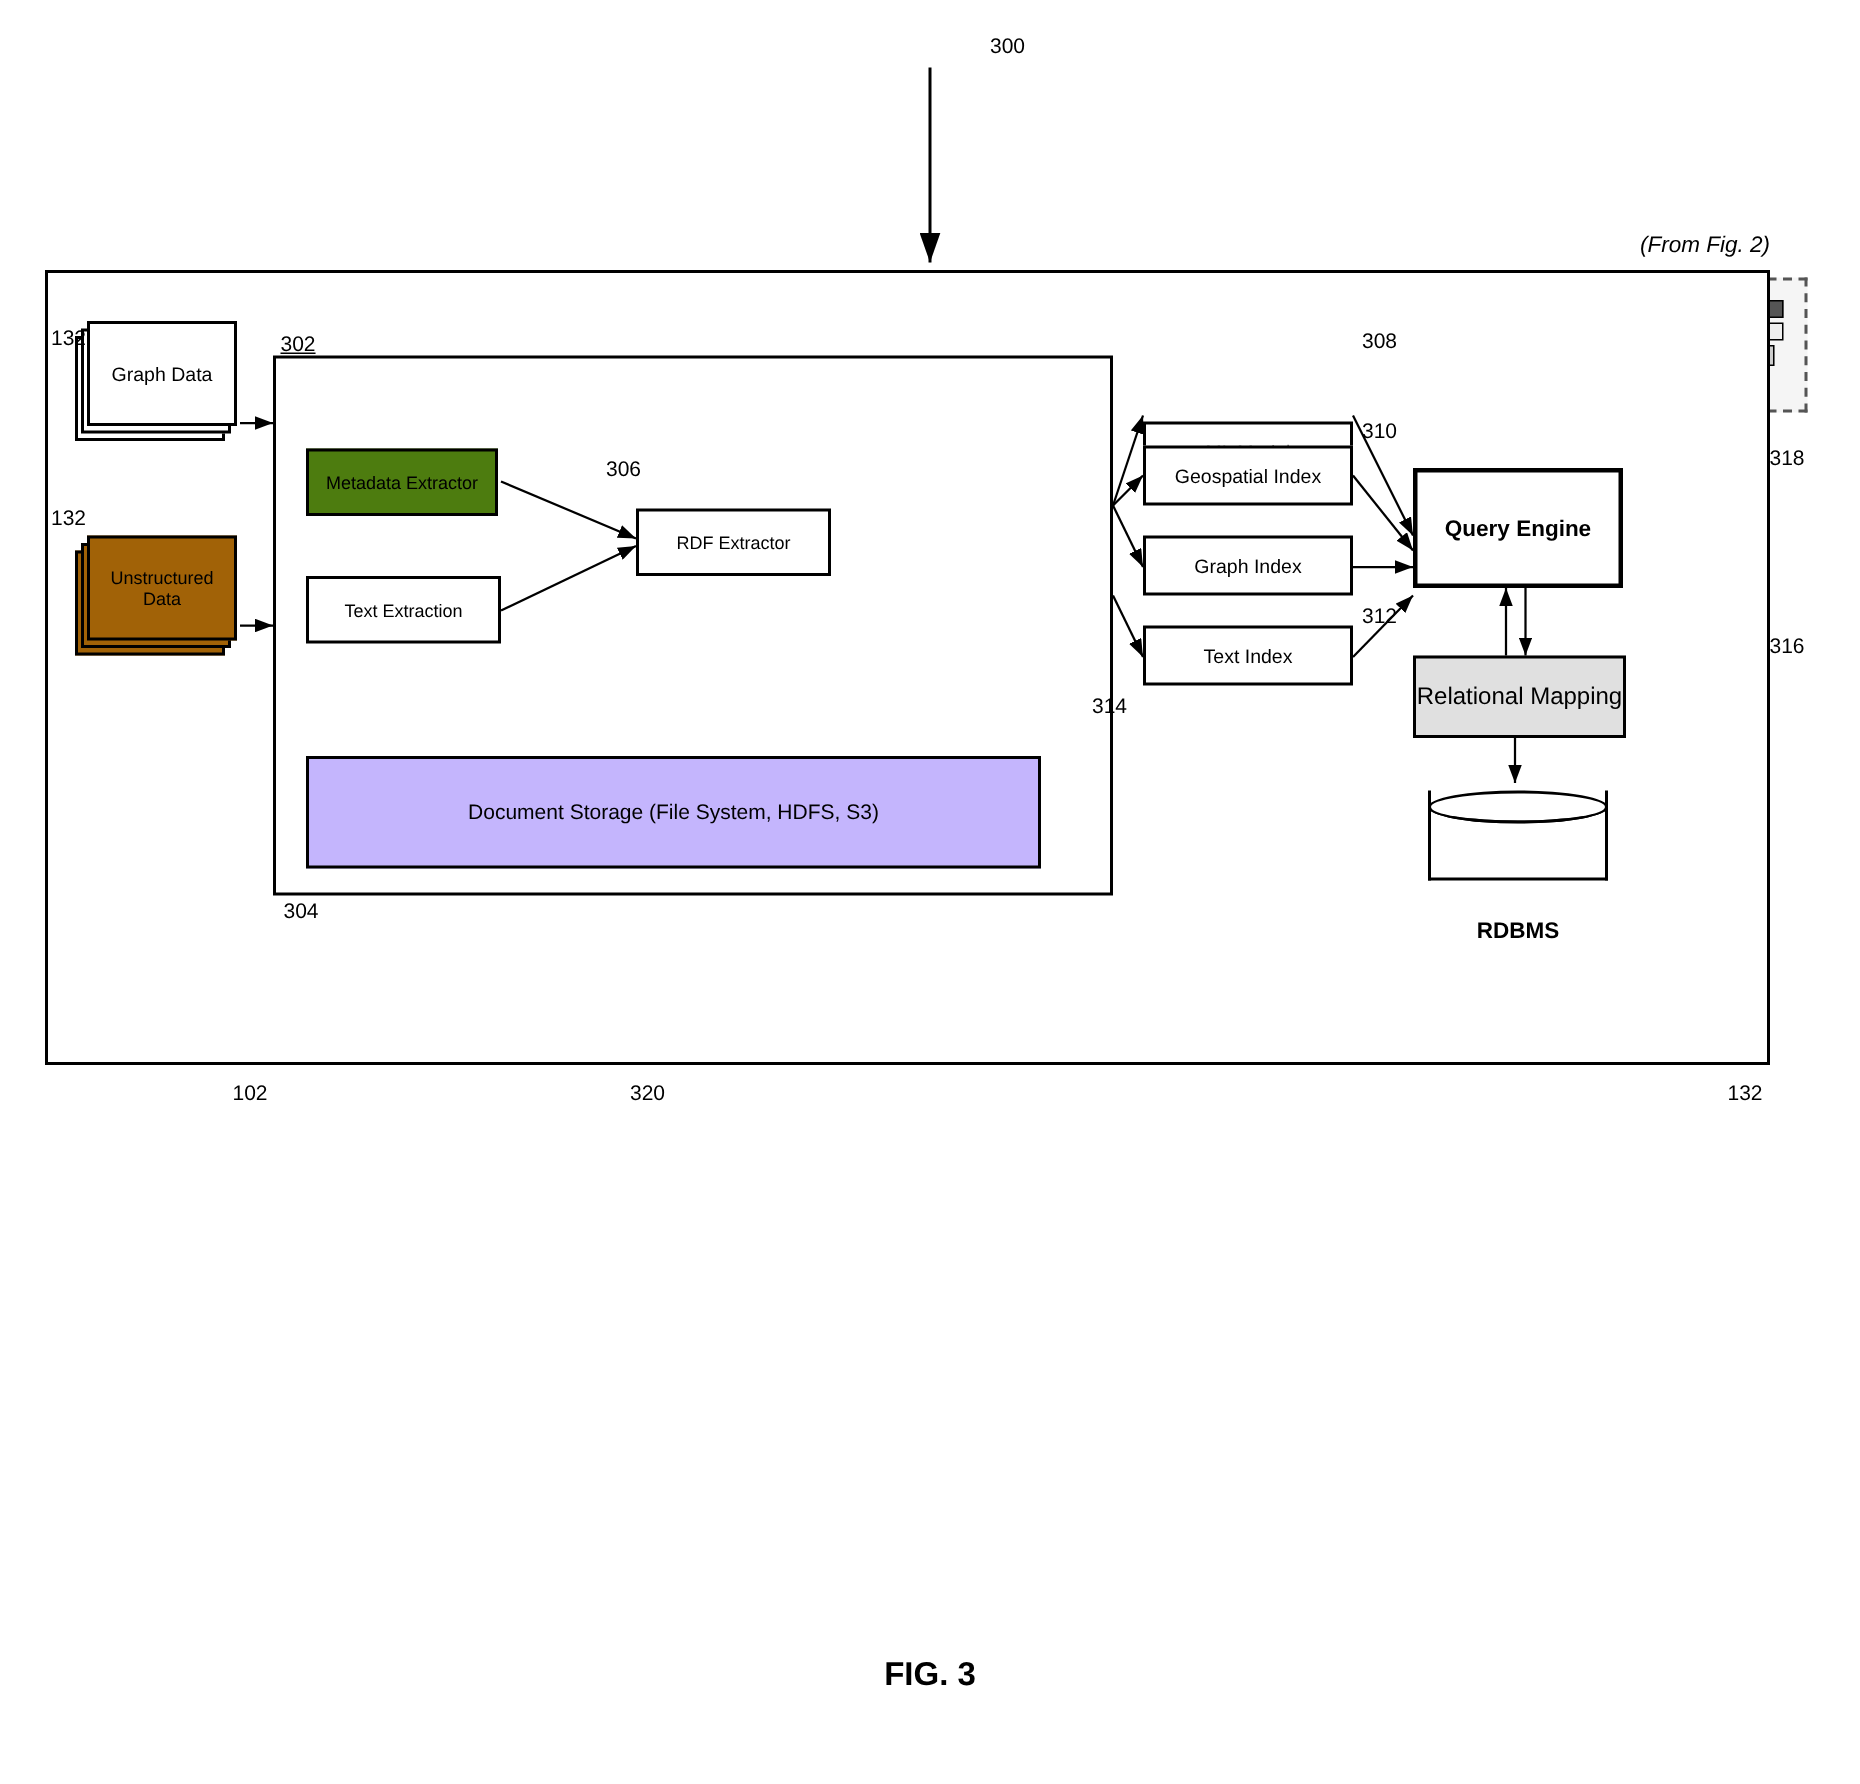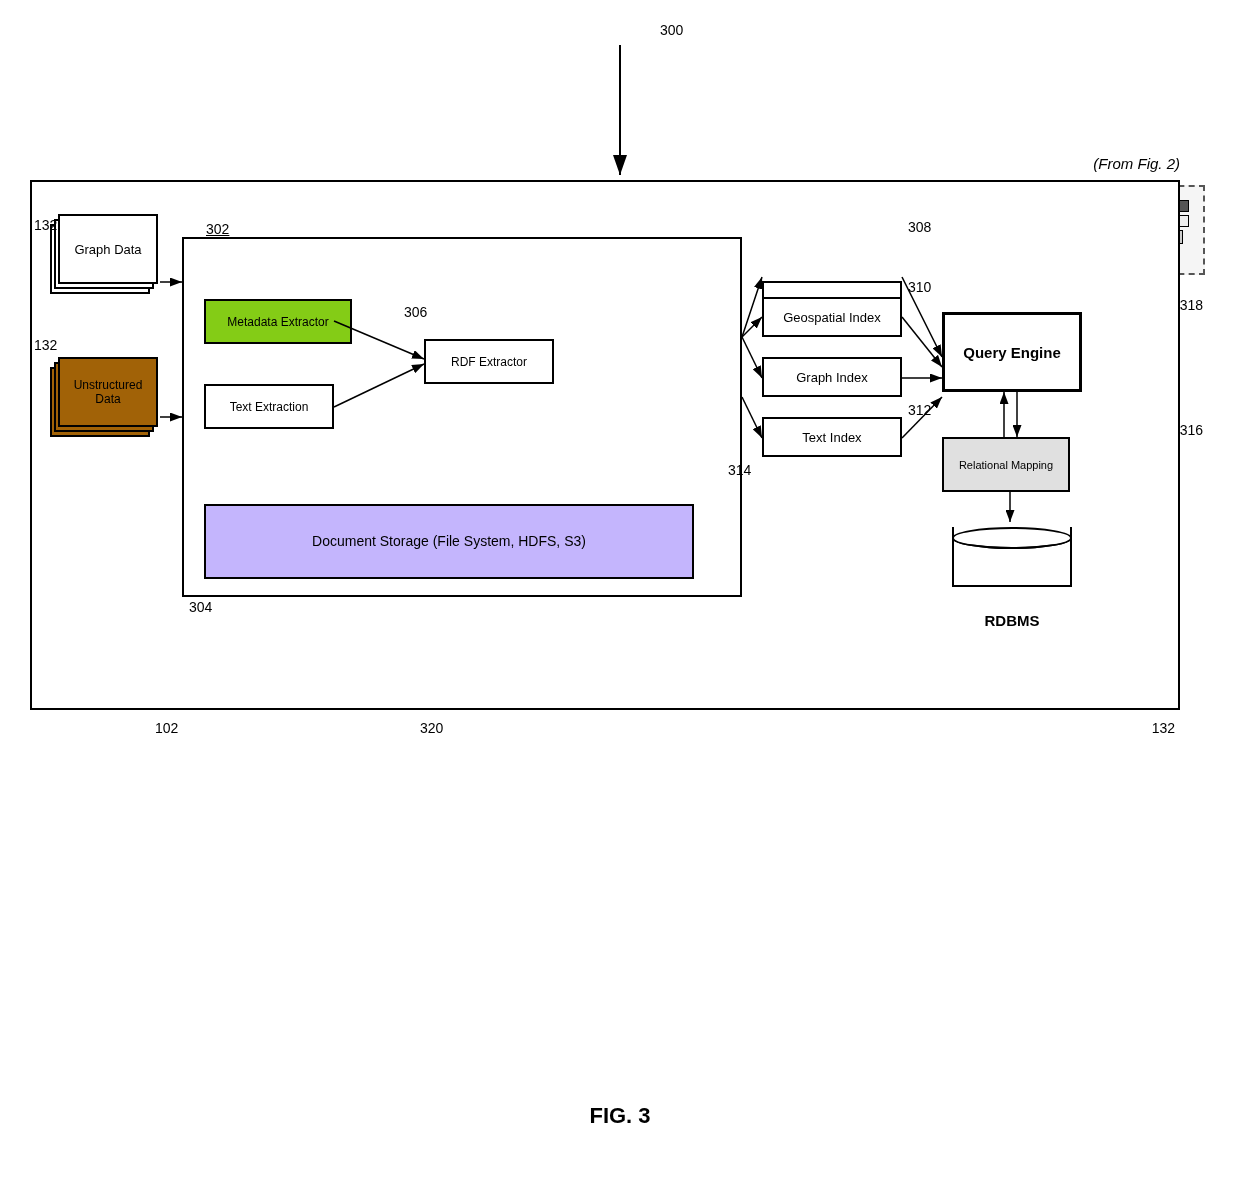--- a/index.html
+++ b/index.html
@@ -92,24 +92,24 @@
       height: 360px;
       border: 2px solid #000;
       background: #fff;
     }
 
     
     .metadata-box {
       position: absolute;
       top: 60px;
       left: 20px;
-      width: 148px;
+      width: 128px;
       height: 45px;
       border: 2px solid #000;
-      background: #84cc16;
+      background: #4d7c0f;
       display: flex;
       align-items: center;
       justify-content: center;
       font-size: 12px;
       text-align: right;
     }
 
     .text-extraction-box {
       position: absolute;
       top: 145px;
@@ -230,28 +230,28 @@
       font-size: 15px;
       font-weight: bold;
       text-align: center;
     }
 
     
     .relational-box {
       position: absolute;
       top: 255px;
       left: 910px;
-      width: 128px;
+      width: 142px;
       height: 55px;
       border: 2px solid #000;
       background: #e0e0e0;
       display: flex;
       align-items: center;
       justify-content: center;
-      font-size: 11px;
+      font-size: 16px;
       text-align: center;
     }
 
     
     .rdbms-container {
       position: absolute;
       top: 335px;
       left: 915px;
       width: 130px;
       text-align: center;
@@ -462,21 +462,21 @@
     <div class="stacked-pages-2">
       <div class="page"></div>
       <div class="page"></div>
       <div class="page" style="display:flex;align-items:center;justify-content:center;font-size:12px;text-align:center;padding:5px;">
         <span>Unstructured Data</span>
       </div>
     </div>
 
     <div class="inner-box">
 
-      <span class="ref-num" style="top:-18px; left:22px;text-decoration:underline;">302</span>
+      <span class="ref-num" style="top:-18px; left:3px;text-decoration:underline;">302</span>
 
       <span class="ref-num" style="bottom:-20px; left:5px;">304</span>
 
       <span class="ref-num" style="top:65px; left:220px;">306</span>
 
       <div class="metadata-box">
         <span>Metadata Extractor</span>
       </div>
 
       <div class="text-extraction-box">

